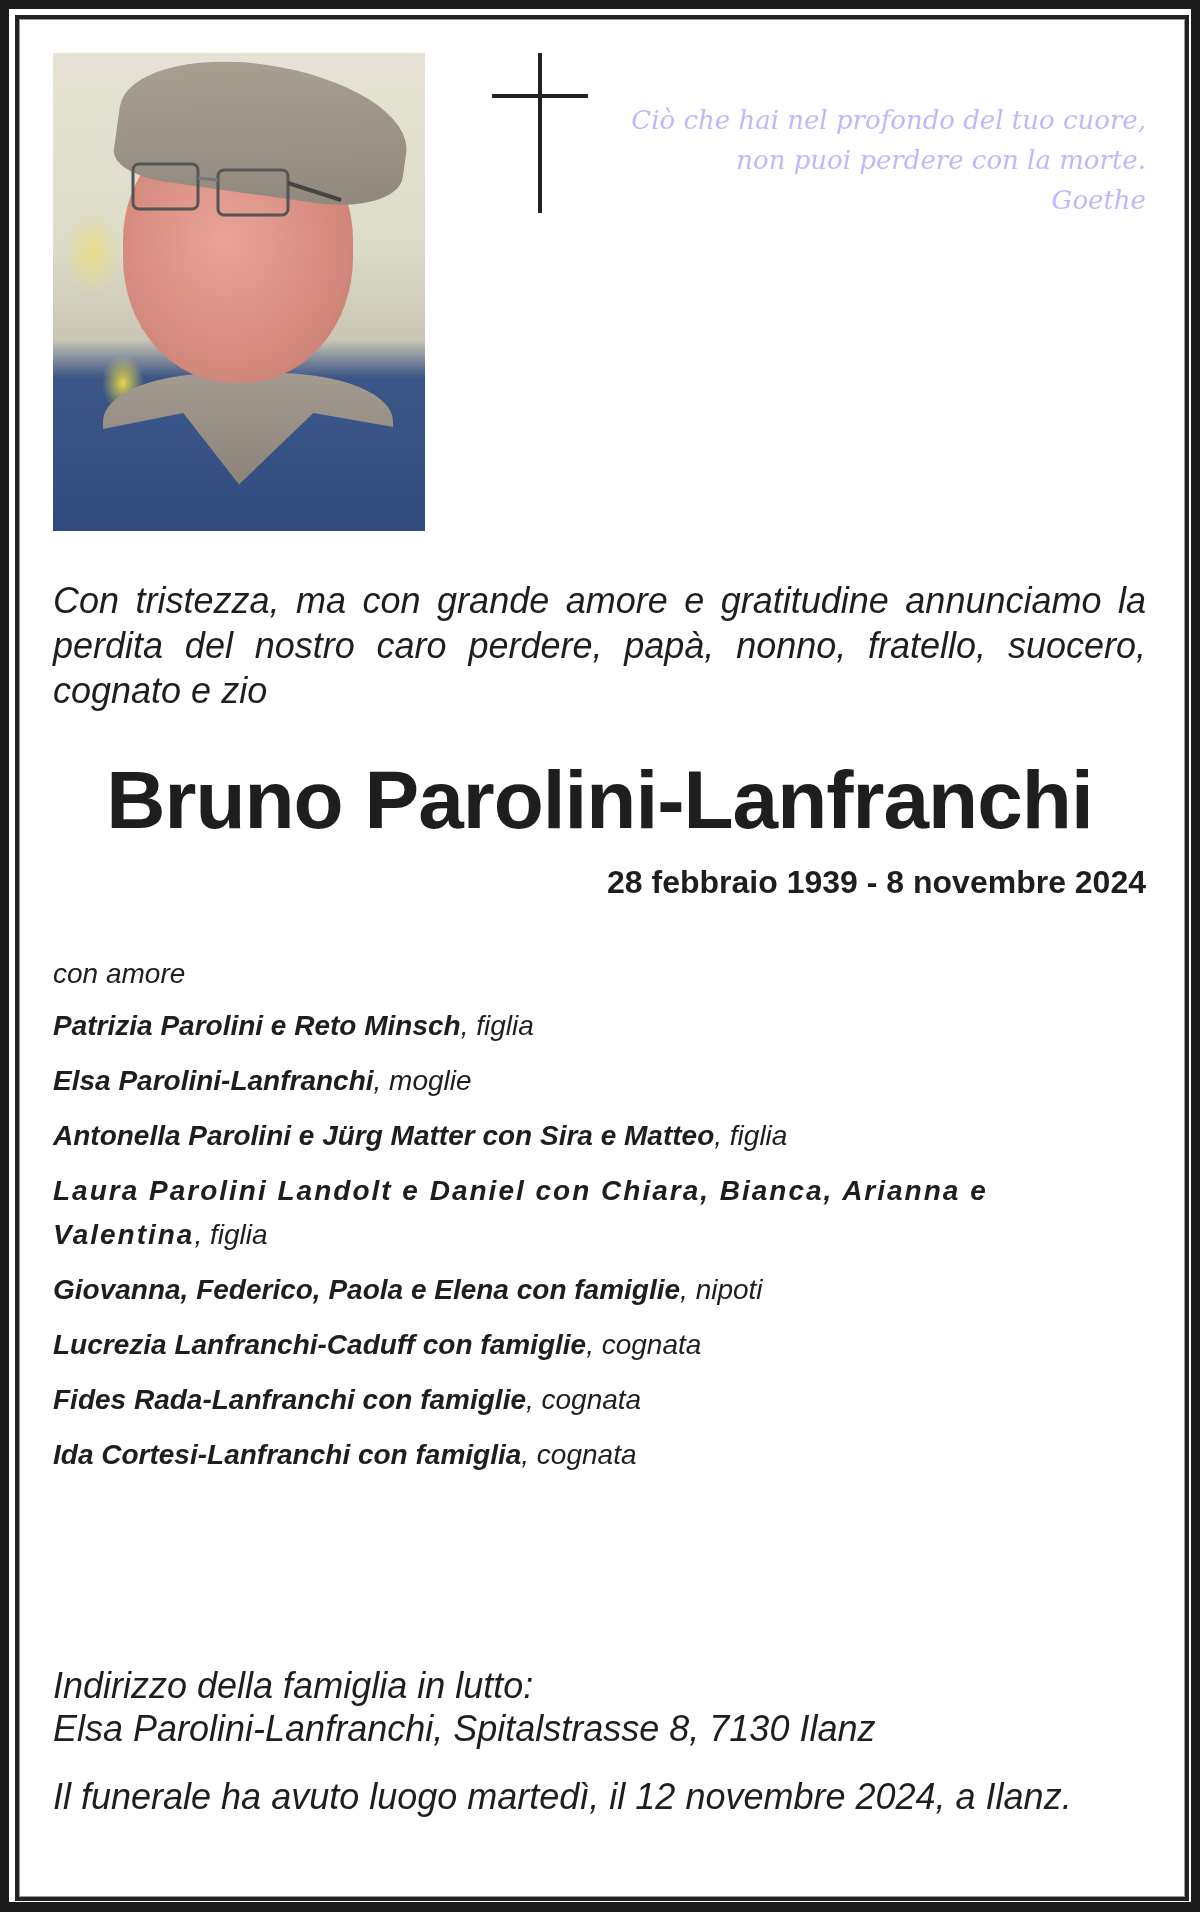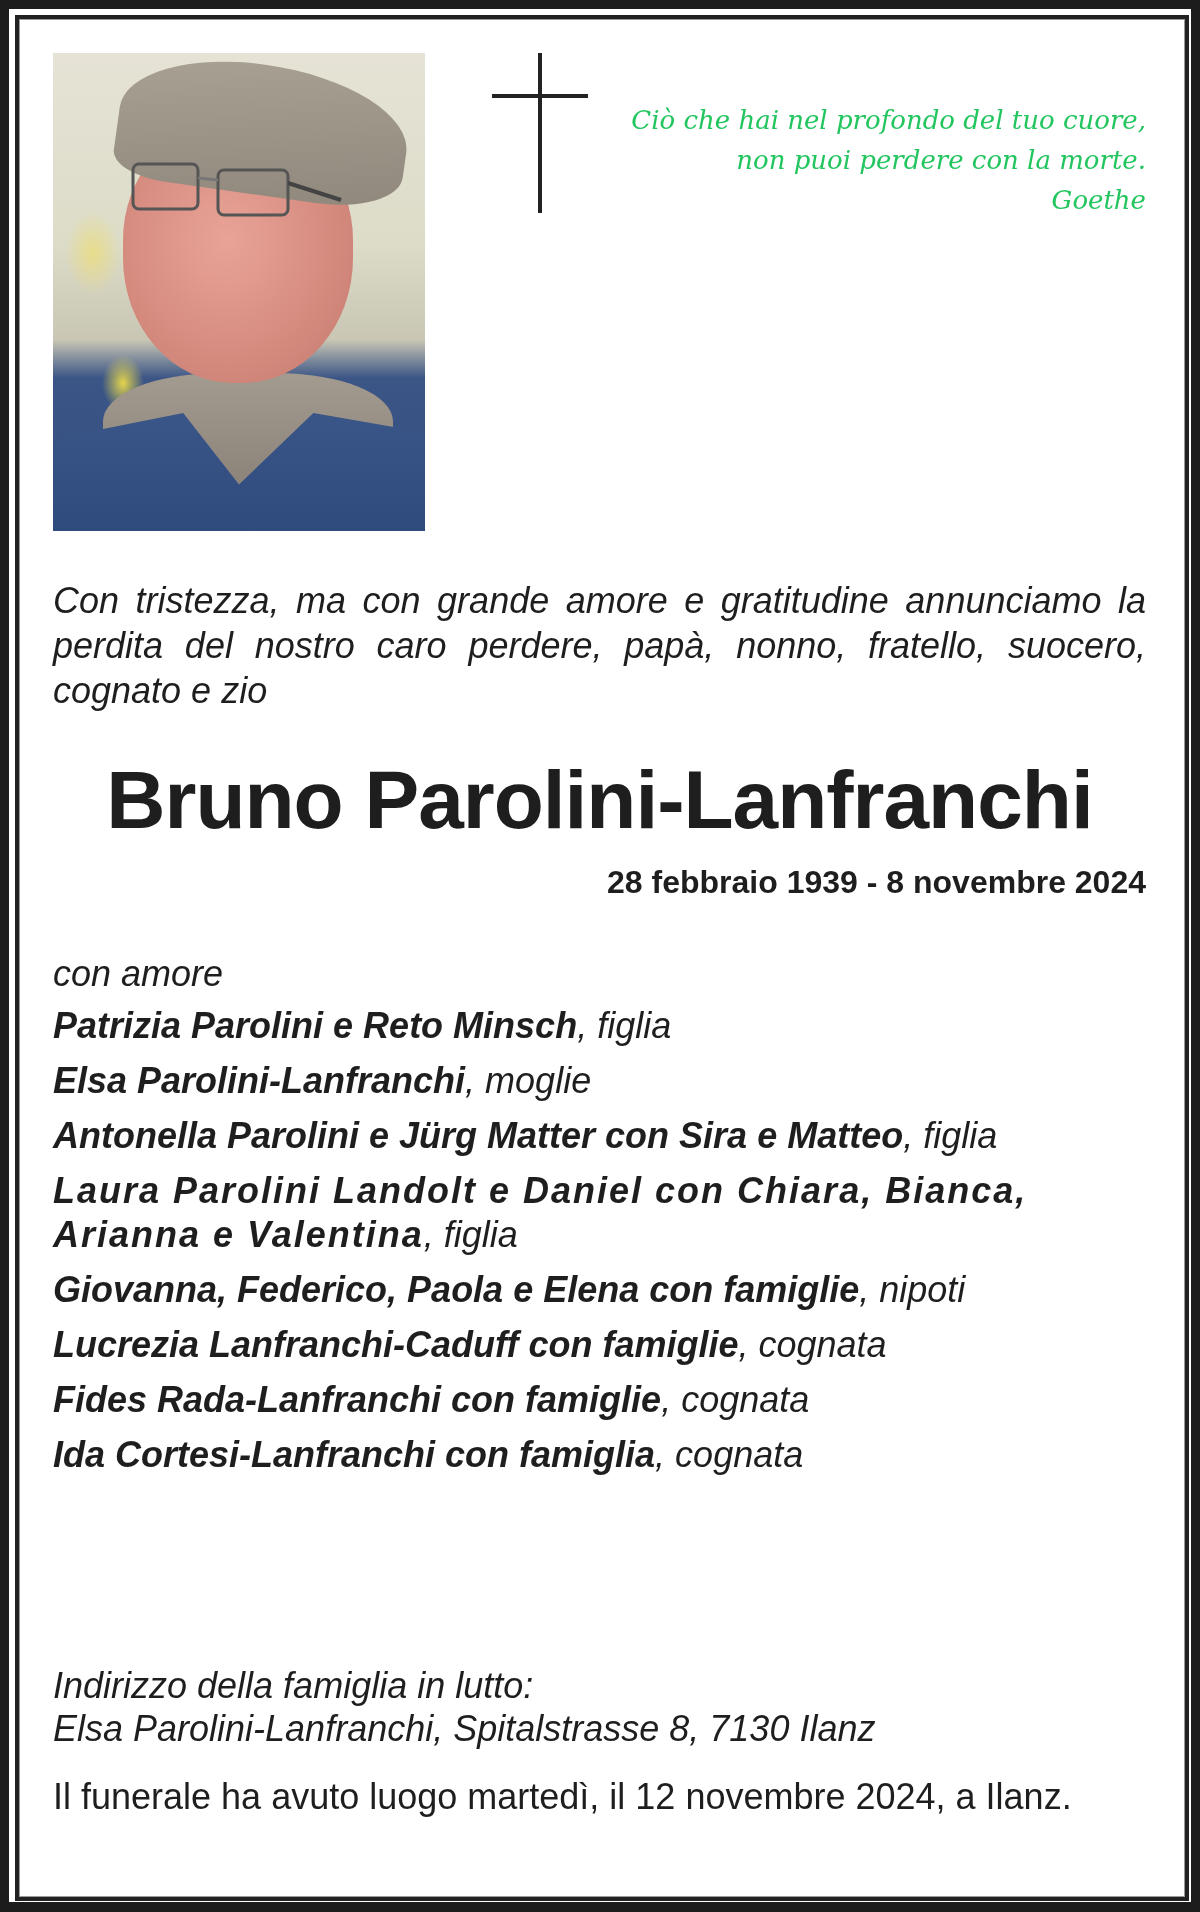--- a/index.html
+++ b/index.html
@@ -18,35 +18,35 @@
     background: linear-gradient(170deg, #a9a295 0%, #8f877b 100%); transform: rotate(8deg); }
   .photo .glasses { position:absolute; left: 60px; top: 105px; width: 230px; height: 60px; }
   .photo .collar { position:absolute; left: 50px; top: 320px; width: 290px; height: 120px; border-radius: 40% 40% 10% 10%;
     background: linear-gradient(180deg, #a39a90 0%, #8a8278 100%); }
   .photo .sweater { position:absolute; left: 0; top: 360px; width: 372px; height: 130px;
     background: linear-gradient(180deg, #3a5588 0%, #2e4a7c 100%); clip-path: polygon(0 20%, 35% 0, 50% 55%, 70% 0, 100% 15%, 100% 100%, 0 100%); }
   .cross { position: absolute; left: 492px; top: 53px; width: 96px; height: 160px; }
   .cross .v { position:absolute; left: 46px; top: 0; width: 4px; height: 160px; background:#222; }
   .cross .h { position:absolute; left: 0; top: 41px; width: 96px; height: 4px; background:#222; }
   .quote { position: absolute; right: 54px; top: 100px; text-align: right;
-    font-family: "DejaVu Serif", "Liberation Serif", serif; font-style: italic; font-size: 26px; line-height: 40px; color: #22c55e; }
+    font-family: "DejaVu Serif", "Liberation Serif", serif; font-style: italic; font-size: 26px; line-height: 40px; color: #c4b5fd; }
   .quote div { white-space: nowrap; }
   .sans { font-family: "Liberation Sans", "DejaVu Sans", sans-serif; color: #1e1e1e; }
   .intro { position: absolute; left: 53px; top: 578px; width: 1093px; font-style: italic; font-size: 36px; line-height: 45px;
     text-align: justify; }
   .deceased { position: absolute; left: 53px; top: 752px; width: 1093px; text-align: center; font-weight: bold; font-size: 82px;
     line-height: 96px; letter-spacing: -1px; }
   .dates { position: absolute; left: 53px; top: 862px; width: 1093px; text-align: right; font-weight: bold; font-size: 32px; line-height: 40px; }
-  .mourners { position: absolute; left: 53px; top: 950px; width: 1093px; font-size: 36px; font-style: italic; }
+  .mourners { position: absolute; left: 53px; top: 950px; width: 1093px; font-size: 28px; font-style: italic; }
   .mourners .lead { line-height: 48px; margin-bottom: 6px; }
   .mourners .entry { line-height: 44px; margin-bottom: 11px; }
   .mourners .entry b { font-weight: bold; }
   .mourners .entry.spaced b { letter-spacing: 2px; }
   .address { position: absolute; left: 53px; top: 1664px; font-size: 36px; font-style: italic; line-height: 43px; }
-  .funeral { position: absolute; left: 53px; top: 1774px; width: 1093px; font-size: 36px; line-height: 45px; text-align: justify; }
+  .funeral { position: absolute; left: 53px; top: 1774px; width: 1093px; font-size: 36px; font-style: italic; line-height: 45px; text-align: justify; }
 </style>
 </head>
 <body>
 
 <div class="outer-gap"></div>
 <div class="inner-frame"></div>
 
 <div class="photo">
   <div class="bg"></div>
   <div class="collar"></div>

